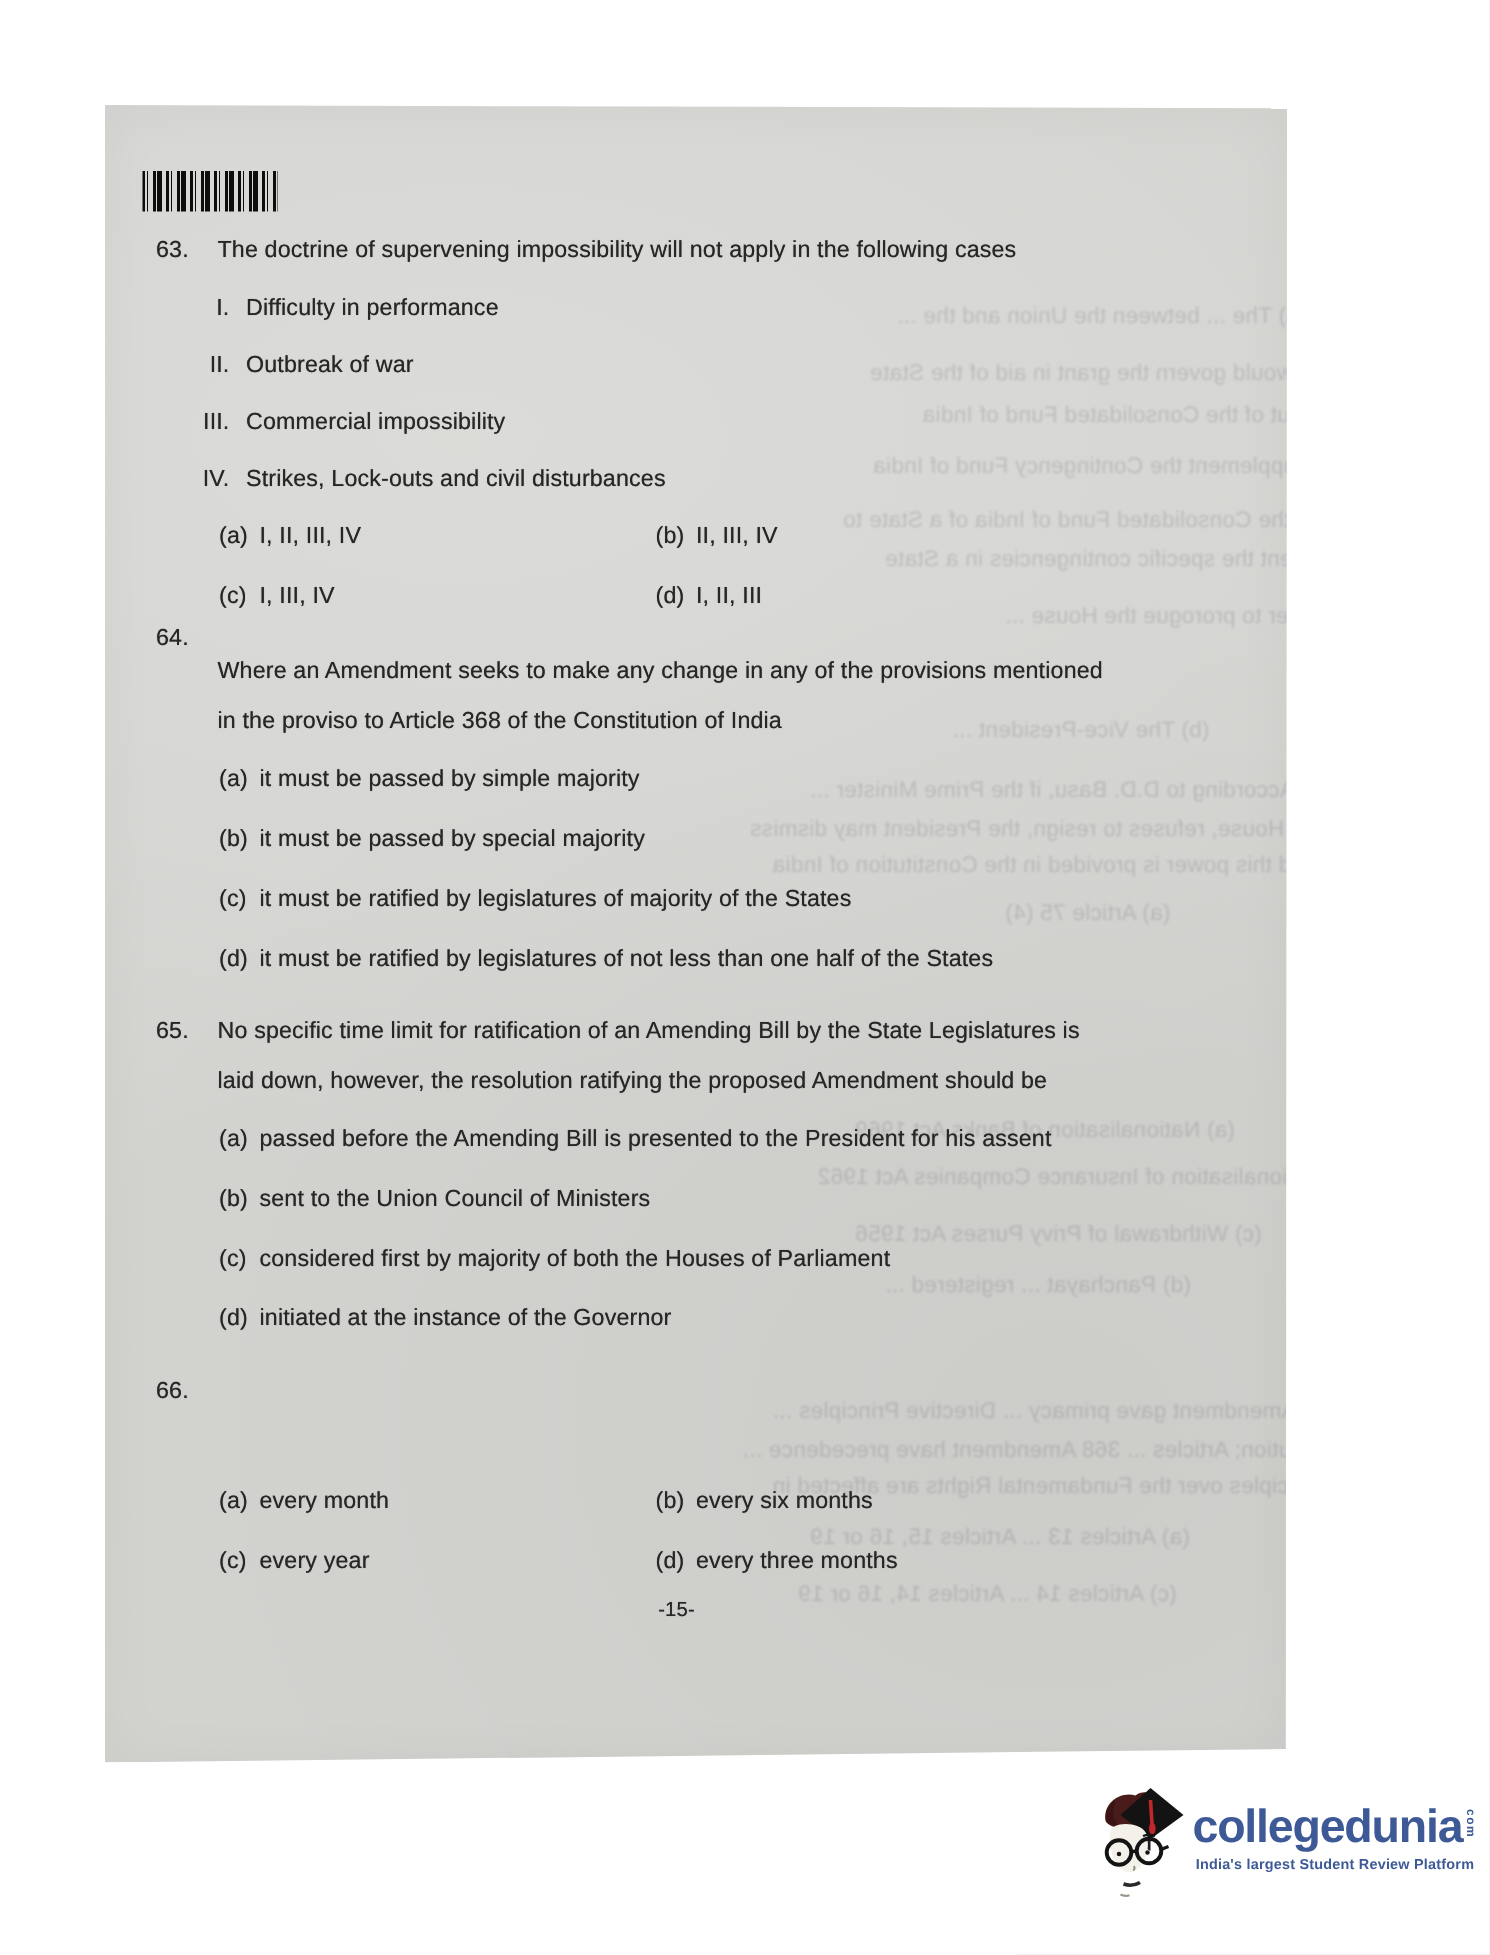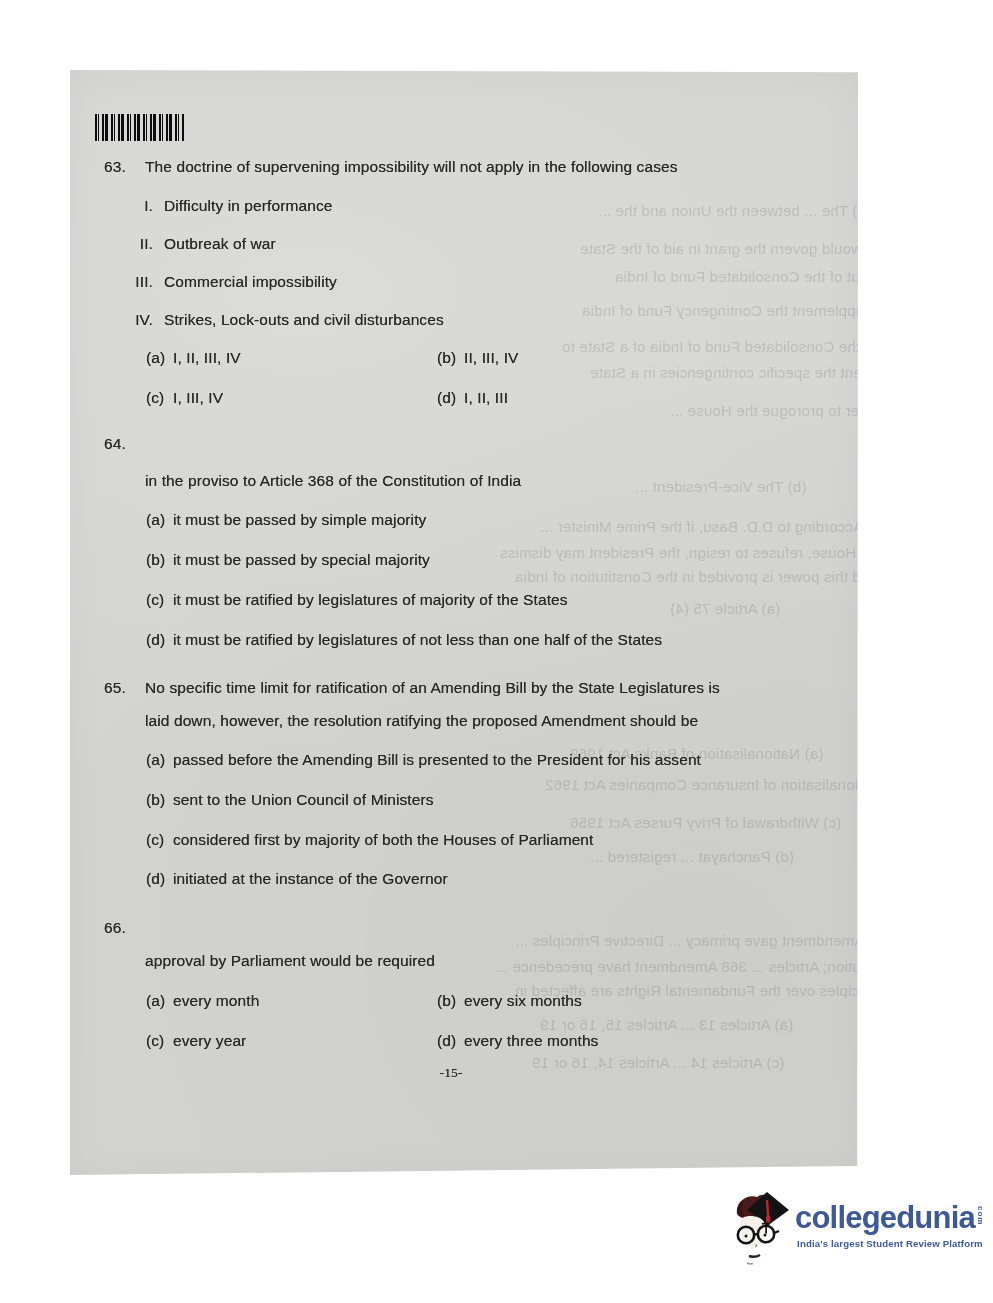--- a/index.html
+++ b/index.html
@@ -29,21 +29,21 @@
   .line {
     position: absolute;
     font-size: 15.5px;
     color: #262626;
     white-space: nowrap;
     letter-spacing: 0.1px;
     text-shadow: 0 0 0.5px rgba(45,45,45,0.75);
     text-align: center;
   }
   .num { font-size: 15.5px; }
-  .pgnum { font-size: 13.5px; font-family: Liberation Serif, serif; }
+  .pgnum { font-size: 13.5px; }
 
   
   .barcode {
     position: absolute;
     left: 25px; top: 44px;
     width: 90px; height: 27px;
     background: repeating-linear-gradient(90deg,
       #0d0d0d 0 2px, rgba(0,0,0,0) 2px 3px,
       #0d0d0d 3px 4px, rgba(0,0,0,0) 4px 7px,
       #0d0d0d 7px 9px, rgba(0,0,0,0) 9px 10px,
@@ -147,21 +147,22 @@
     <div class="line" style="left:76px;top:279px">(a)</div>
     <div class="line" style="left:103px;top:279px">I, II, III, IV</div>
     <div class="line" style="left:367px;top:279px">(b)</div>
     <div class="line" style="left:394px;top:279px">II, III, IV</div>
 
     <div class="line" style="left:76px;top:319px">(c)</div>
     <div class="line" style="left:103px;top:319px">I, III, IV</div>
     <div class="line" style="left:367px;top:319px">(d)</div>
     <div class="line" style="left:394px;top:319px">I, II, III</div>
 
-    <div class="line num" style="left:34px;top:365px">64.</div>
+    <div class="line num" style="left:34px;top:347px">64.</div>
+    <div class="line" style="left:75px;top:369px">Where an Amendment seeks to make any change in any of the provisions mentioned</div>
     <div class="line" style="left:75px;top:402px">in the proviso to Article 368 of the Constitution of India</div>
 
     <div class="line" style="left:76px;top:441px">(a)</div>
     <div class="line" style="left:103px;top:441px">it must be passed by simple majority</div>
     <div class="line" style="left:76px;top:481px">(b)</div>
     <div class="line" style="left:103px;top:481px">it must be passed by special majority</div>
     <div class="line" style="left:76px;top:521px">(c)</div>
     <div class="line" style="left:103px;top:521px">it must be ratified by legislatures of majority of the States</div>
     <div class="line" style="left:76px;top:561px">(d)</div>
     <div class="line" style="left:103px;top:561px">it must be ratified by legislatures of not less than one half of the States</div>
@@ -173,21 +174,20 @@
     <div class="line" style="left:76px;top:681px">(a)</div>
     <div class="line" style="left:103px;top:681px">passed before the Amending Bill is presented to the President for his assent</div>
     <div class="line" style="left:76px;top:721px">(b)</div>
     <div class="line" style="left:103px;top:721px">sent to the Union Council of Ministers</div>
     <div class="line" style="left:76px;top:761px">(c)</div>
     <div class="line" style="left:103px;top:761px">considered first by majority of both the Houses of Parliament</div>
     <div class="line" style="left:76px;top:800px">(d)</div>
     <div class="line" style="left:103px;top:800px">initiated at the instance of the Governor</div>
 
     <div class="line num" style="left:34px;top:849px">66.</div>
-    <div class="line" style="left:75px;top:882px">approval by Parliament would be required</div>
 
     <div class="line" style="left:76px;top:922px">(a)</div>
     <div class="line" style="left:103px;top:922px">every month</div>
     <div class="line" style="left:367px;top:922px">(b)</div>
     <div class="line" style="left:394px;top:922px">every six months</div>
 
     <div class="line" style="left:76px;top:962px">(c)</div>
     <div class="line" style="left:103px;top:962px">every year</div>
     <div class="line" style="left:367px;top:962px">(d)</div>
     <div class="line" style="left:394px;top:962px">every three months</div>

